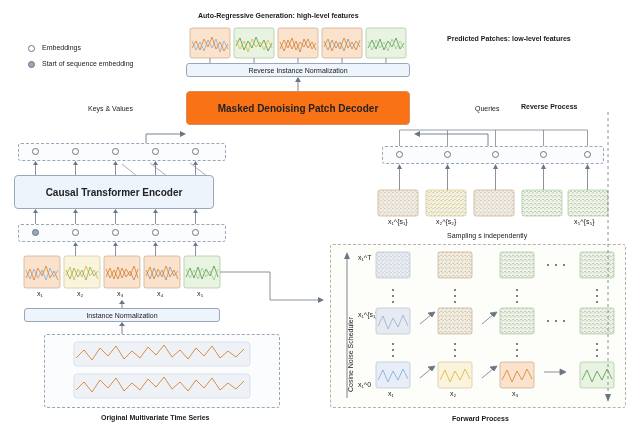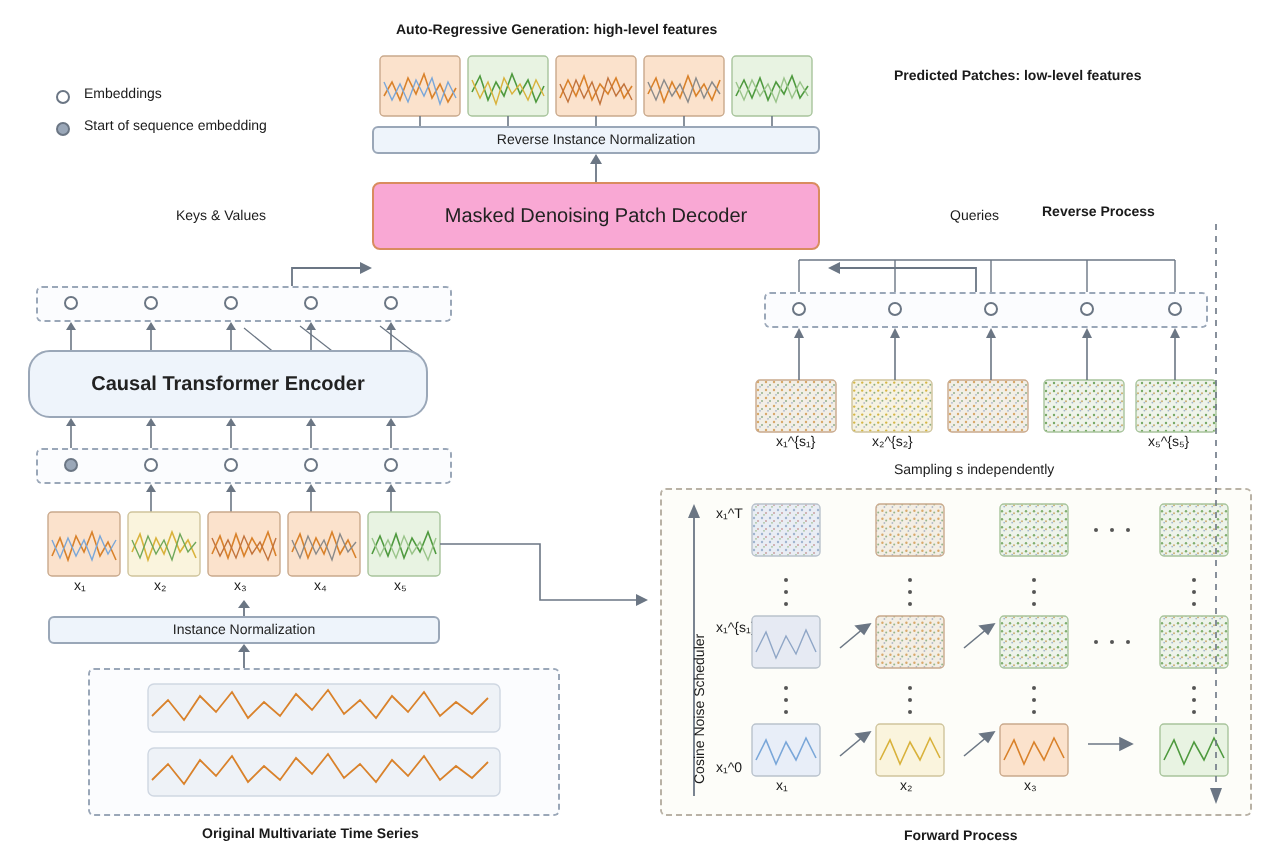--- a/index.html
+++ b/index.html
@@ -1,22 +1,22 @@
 <!DOCTYPE html>
 <html><head>
 <meta charset="utf-8">
 <style>
   html,body{margin:0;padding:0;}
   body{width:640px;height:428px;background:#ffffff;font-family:"Liberation Sans",sans-serif;overflow:hidden;}
   #root{position:relative;width:640px;height:428px;}
   .abs{position:absolute;}
   .lbl{font-size:7px;color:#1a1a1a;white-space:nowrap;}
   .lbl-b{font-weight:bold;}
-  .decoder{box-sizing:border-box;border:1px solid #d98c5f;background:#f9a8d4;border-radius:4px;
-           display:flex;align-items:center;justify-content:center;font-weight:normal;font-size:10px;color:#222;}
+  .decoder{box-sizing:border-box;border:1px solid #d98c5f;background:#f97316;border-radius:4px;
+           display:flex;align-items:center;justify-content:center;font-weight:bold;font-size:10px;color:#222;}
   .encoder{box-sizing:border-box;border:1px solid #9aa7b8;background:#eef4fb;border-radius:4px;
            display:flex;align-items:center;justify-content:center;font-weight:bold;font-size:10px;color:#222;}
   .normbox{box-sizing:border-box;border:1px solid #9aa7b8;background:#eef4fb;border-radius:3px;
            display:flex;align-items:center;justify-content:center;font-size:7px;color:#222;}
   .dashbox{box-sizing:border-box;border:1px dashed #9aa7b8;background:#fbfcfe;border-radius:3px;}
   .dashbox2{box-sizing:border-box;border:1px dashed #b9b2a6;background:#fdfdf9;border-radius:3px;}
   .circ{box-sizing:border-box;width:7px;height:7px;border-radius:50%;border:1px solid #6b7684;background:#fff;}
   .circf{box-sizing:border-box;width:7px;height:7px;border-radius:50%;border:1px solid #6b7684;background:#9aa7b8;}
   .rot{transform-origin:left top;}
   svg{display:block;overflow:visible;}
@@ -132,21 +132,21 @@
       <line x1="137.5" y1="16" x2="137.5" y2="3" stroke="#6b7684" stroke-width="0.8"></line>
       <polygon points="137.5,0 135,4 140,4" fill="#6b7684"></polygon>
       <line x1="177.5" y1="16" x2="177.5" y2="3" stroke="#6b7684" stroke-width="0.8"></line>
       <polygon points="177.5,0 175,4 180,4" fill="#6b7684"></polygon>
       <line x1="150" y1="16" x2="132" y2="2" stroke="#6b7684" stroke-width="0.6"></line>
       <line x1="190" y1="16" x2="172" y2="2" stroke="#6b7684" stroke-width="0.6"></line>
       <line x1="120" y1="16" x2="104" y2="3" stroke="#6b7684" stroke-width="0.6"></line>
     </svg>
   </div>
 
-  <div class="encoder abs" style="left:14px;top:175px;width:200px;height:34px;border-radius:11px;">
+  <div class="encoder abs" style="left:14px;top:175px;width:200px;height:34px;">
     <span>Causal Transformer Encoder</span>
   </div>
 
   <div class="dashbox abs" style="left:18px;top:224px;width:208px;height:18px;"></div>
   <div class="abs" style="left:18px;top:224px;width:208px;height:18px;">
     <div class="circf abs" style="left:14px;top:5px;"></div>
     <div class="circ abs" style="left:54px;top:5px;"></div>
     <div class="circ abs" style="left:94px;top:5px;"></div>
     <div class="circ abs" style="left:134px;top:5px;"></div>
     <div class="circ abs" style="left:174px;top:5px;"></div>

